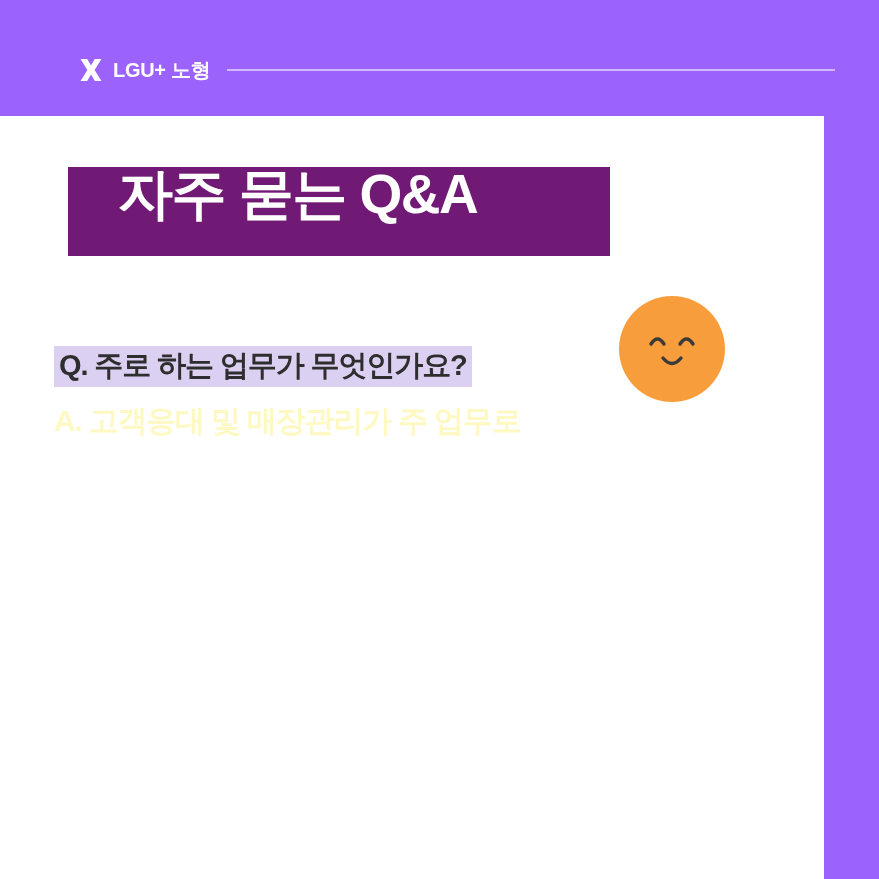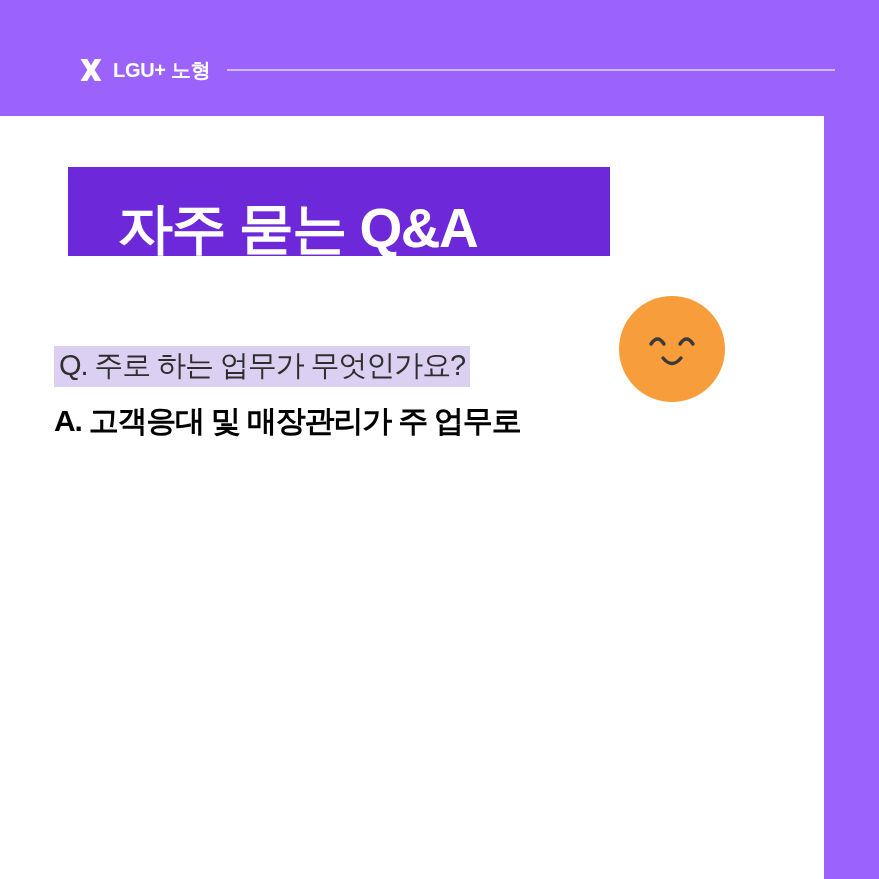--- a/index.html
+++ b/index.html
@@ -77,23 +77,23 @@
     background: #FFFFFF;
   }
 
   
   .title-banner {
     position: absolute;
     left: 68px;
     top: 167px;
     width: 542px;
     height: 89px;
-    background: #6d28d9;
+    background: #701a75;
     display: flex;
-    align-items: flex-end;
+    align-items: flex-start;
   }
   .title-text {
     color: #FFFFFF;
     font-size: 55px;
     font-weight: 900;
     letter-spacing: -1.5px;
     line-height: 1;
     padding-left: 50px;
     white-space: nowrap;
   }
@@ -113,30 +113,30 @@
     left: 54px;
   }
   .qa-1 { top: 346px; }
   .qa-2 { top: 568px; }
 
   .question {
     display: inline-block;
     background: #DCD0F2;
     color: #2E2E2E;
     font-size: 29px;
-    font-weight: 400;
+    font-weight: 700;
     letter-spacing: -1.1px;
     line-height: 1.22;
     padding: 2px 5px 4px 5px;
     white-space: nowrap;
   }
 
   .answer {
     margin-top: 14px;
-    color: #000000;
+    color: #fef9c3;
     font-size: 30px;
     font-weight: 800;
     letter-spacing: -1.2px;
     line-height: 1.33;
   }
   .answer .line {
     white-space: nowrap;
     display: block;
   }
   .qa-2 .answer { margin-top: 18px; }

